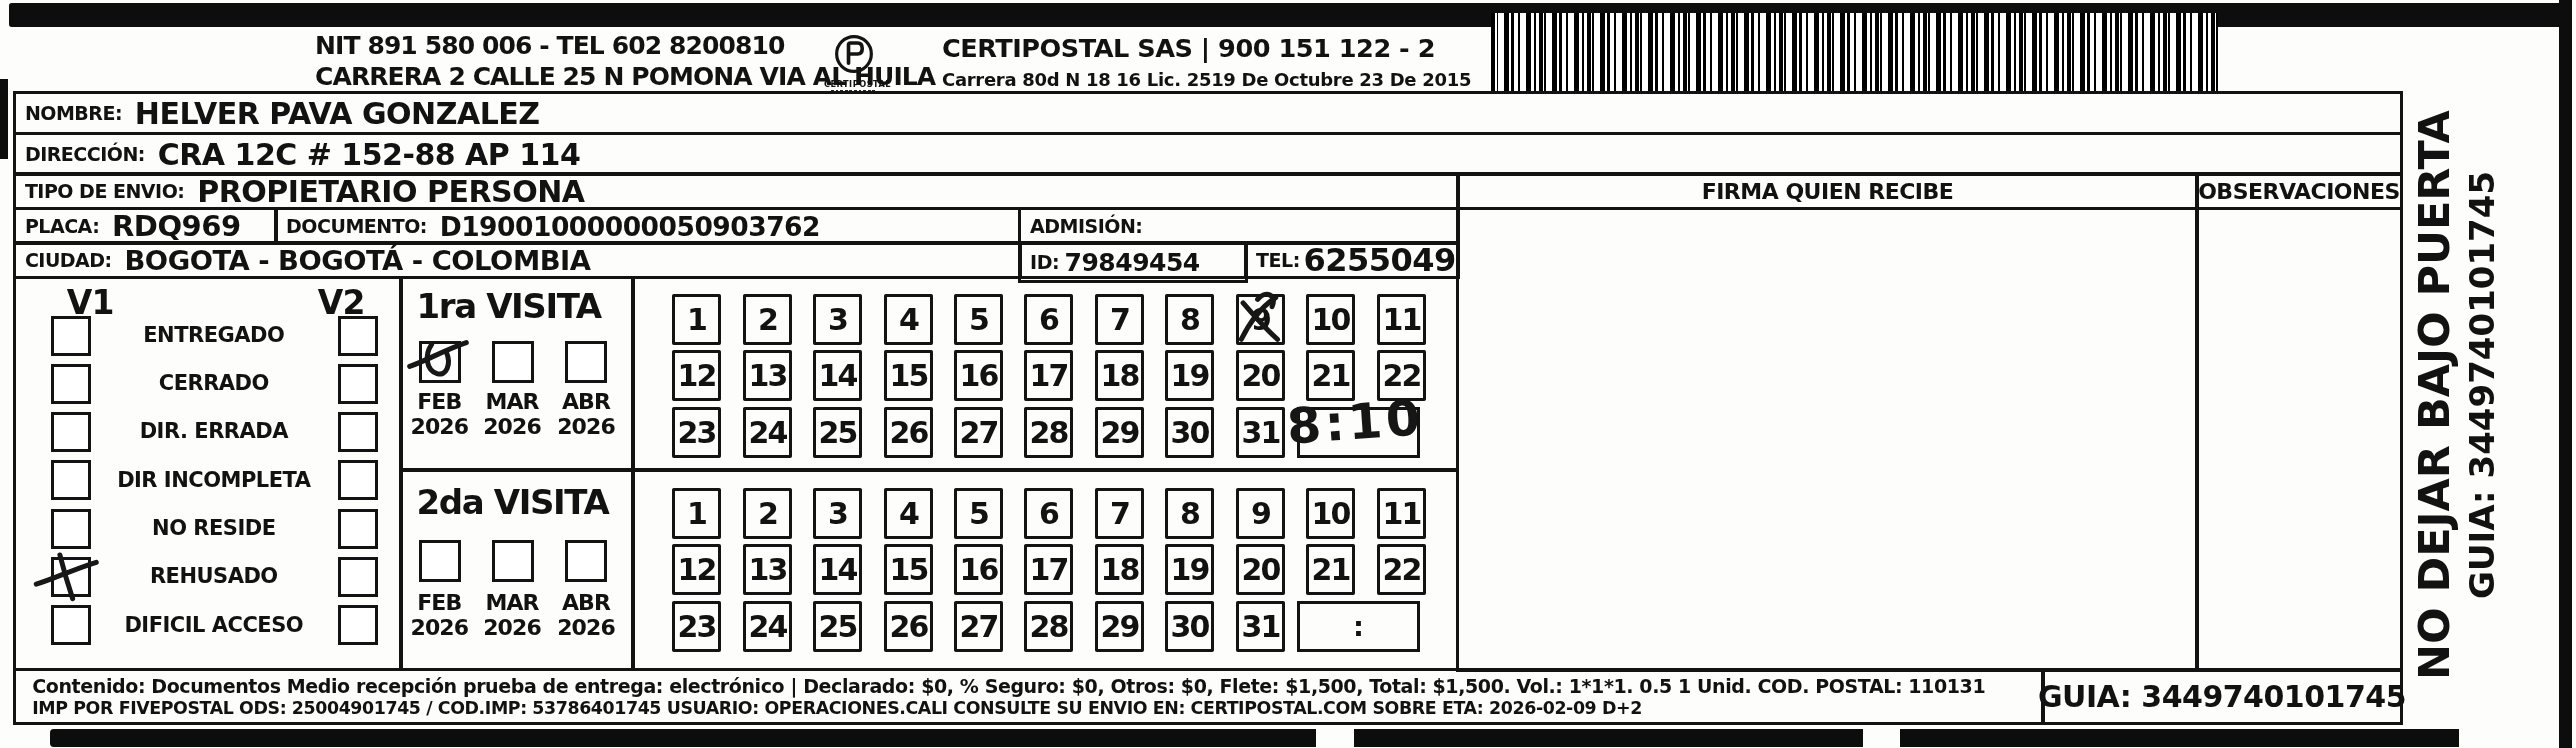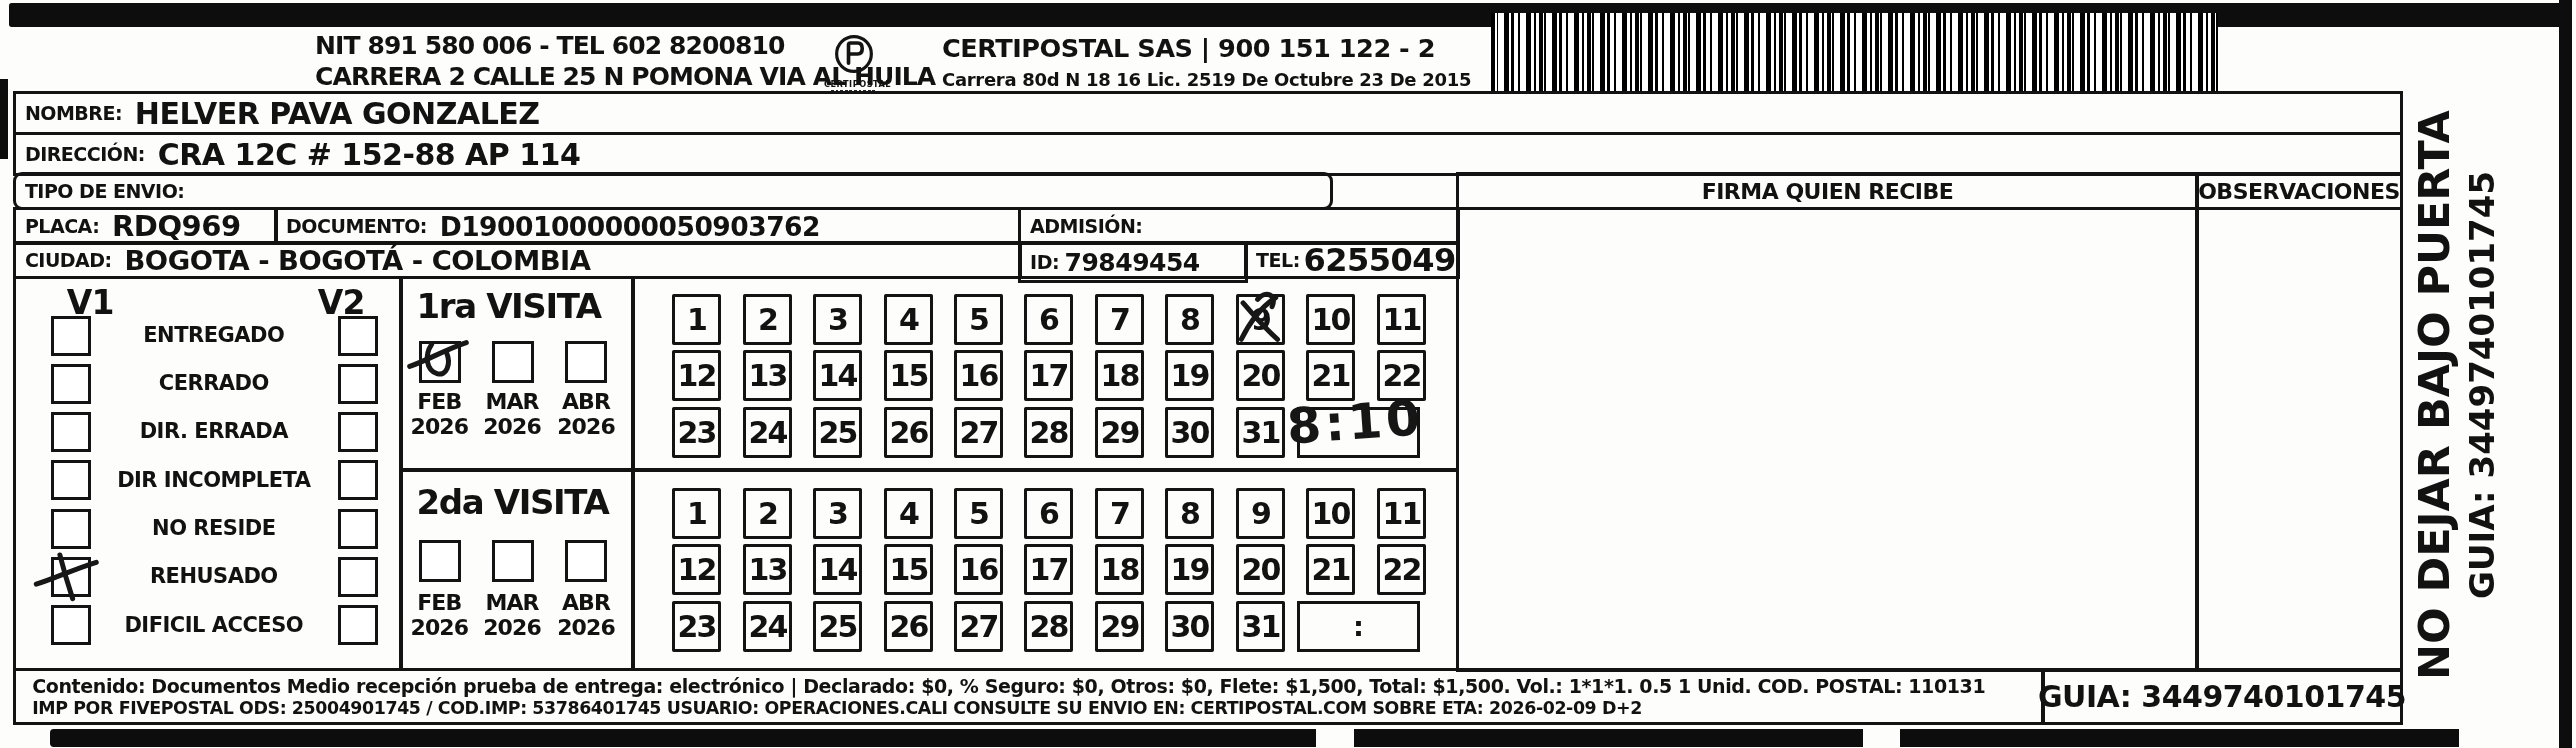--- a/index.html
+++ b/index.html
@@ -33,21 +33,21 @@
       #000 12.8px 18.3px, #fff 18.3px 20px, #000 20px 23px, #fff 23px 27.4px,
       #000 27.4px 29px, #fff 29px 35px, #000 35px 40px, #fff 40px 43px,
       #000 43px 45px, #fff 45px 48px); }
 
   
   .cell { position:absolute; border:3.7px solid #131313; display:flex; align-items:center; gap:12.8px; padding-left:9.1px; white-space:nowrap; background:transparent; }
   .lbl { font-size:19px; letter-spacing:-0.5px; }
   .val { font-size:28px; letter-spacing:-0.5px; }
   #row-nombre    { left:12.8px;   top:91px; width:2390px; height:44px; }
   #row-direccion { left:12.8px;   top:132px; width:2390px; height:44px; }
-  #row-tipo      { left:12.8px;   top:172px; width:1320px; height:38px;border-radius:9px; }
+  #row-tipo      { left:12.8px;   top:172px; width:1447px; height:38px; }
   #row-nombre .val, #row-direccion .val, #row-tipo .val { font-size:30px; }
   #cell-placa     { left:12.8px;   top:207px; width:265px;  height:38px; }
   #cell-placa .val { font-size:29px; }
   #cell-documento { left:274px;  top:207px; width:747px;  height:38px; }
   #cell-documento .val { font-size:26.5px; }
   #cell-admision  { left:1018px; top:207px; width:442px;  height:38px; }
   #cell-admision .val { font-size:25px; }
   #cell-ciudad    { left:12.8px;   top:241px; width:1009px; height:38px; }
   #cell-ciudad .val { font-size:27.4px; }
   #cell-id        { left:1018px; top:241px; width:230px;  height:42px; gap:5.5px; }
@@ -137,20 +137,21 @@
   <div class="cell" id="row-nombre">
     <span class="lbl">NOMBRE:</span>
     <span class="val">HELVER PAVA GONZALEZ</span>
   </div>
   <div class="cell" id="row-direccion">
     <span class="lbl">DIRECCIÓN:</span>
     <span class="val">CRA 12C # 152-88 AP 114</span>
   </div>
   <div class="cell" id="row-tipo">
     <span class="lbl">TIPO DE ENVIO:</span>
+    <span class="val">PROPIETARIO PERSONA</span>
   </div>
   <div class="cell" id="cell-placa">
     <span class="lbl">PLACA:</span>
     <span class="val">RDQ969</span>
   </div>
   <div class="cell" id="cell-documento">
     <span class="lbl">DOCUMENTO:</span>
     <span class="val">D19001000000050903762</span>
   </div>
   <div class="cell" id="cell-admision">

